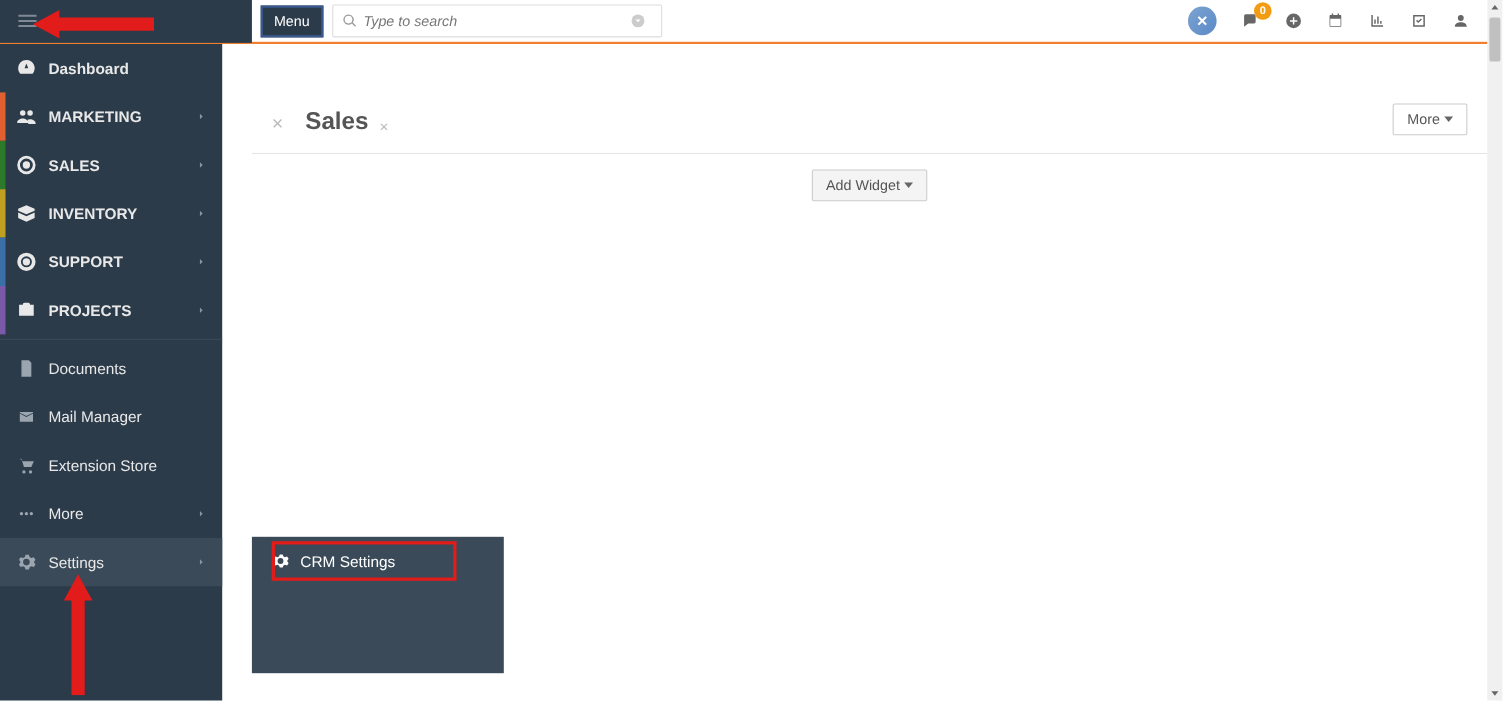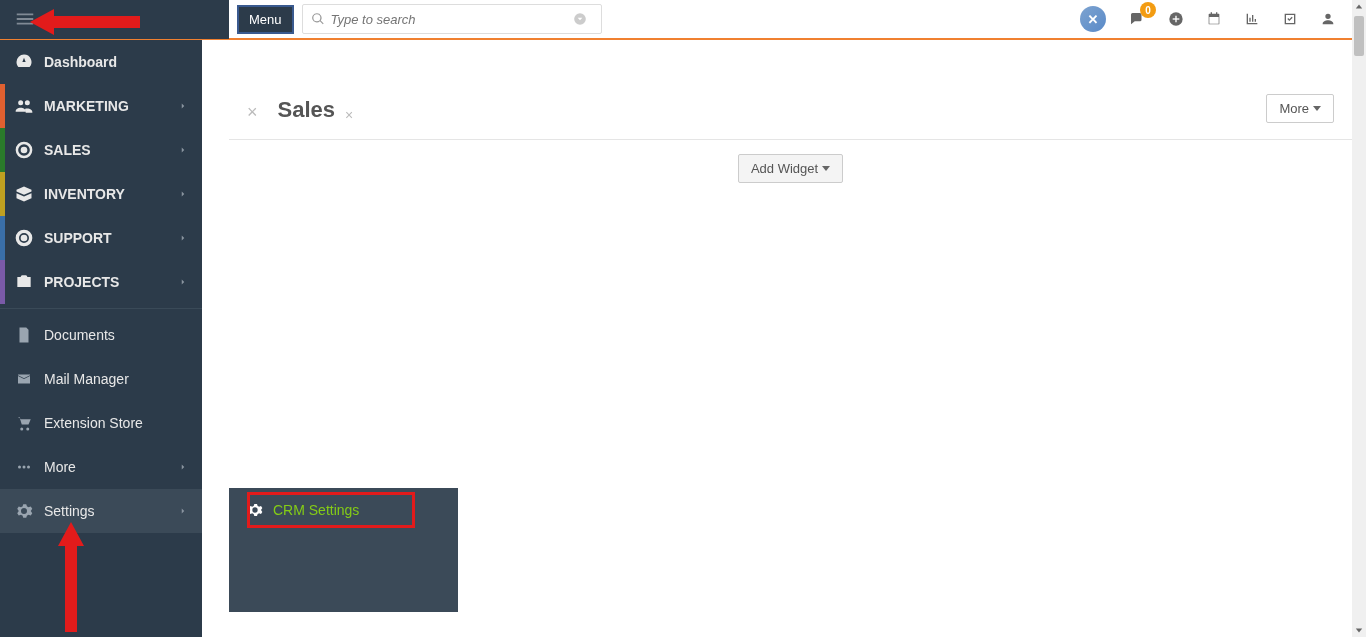--- a/index.html
+++ b/index.html
@@ -25,21 +25,21 @@
 .side-item .accent { position: absolute; left: 0; top: 0; bottom: 0; width: 5px; }
 .side-icon { width: 20px; height: 20px; display: inline-flex; align-items: center; justify-content: center; margin-right: 10px; color: #9aa5b0; }
 .side-item.bold .side-icon { color: #e8e8e8; }
 .side-label { flex: 1; }
 .side-chevron { color: #8a95a0; }
 .side-divider { height: 1px; background: #3a4a58; margin: 4px 0; }
 .side-item.active { background: #3b4a58; }
 
 .submenu { position: absolute; left: 229px; top: 488px; width: 229px; background: #3b4a58; z-index: 20; padding-bottom: 80px; }
 .submenu-item { display: flex; align-items: center; height: 44px; padding: 0 18px; color: #c5ccd2; cursor: pointer; font-size: 14px; gap: 10px; }
-.submenu-item.highlighted { color: #84cc16; }
+.submenu-item.highlighted { color: #ffffff; }
 .sub-icon { width: 16px; height: 16px; display: inline-flex; color: #9aa5b0; }
 .submenu-item.highlighted .sub-icon { color: #fff; }
 .highlight-box { position: absolute; border: 3px solid #e21b1b; pointer-events: none; z-index: 30; }
 .hb1 { left: 247px; top: 492px; width: 168px; height: 36px; }
 
 .main { position: absolute; top: 40px; left: 229px; right: 14px; bottom: 0; background: #fff; }
 .page-header { height: 100px; border-bottom: 1px solid #e5e5e5; display: flex; align-items: flex-end; padding: 0 18px 16px 18px; }
 .close-x { color: #bbb; font-size: 18px; margin-right: 20px; cursor: pointer; }
 .page-title { color: #555; font-size: 22px; font-weight: 600; margin-right: 10px; }
 .close-x2 { color: #bbb; font-size: 14px; cursor: pointer; }

